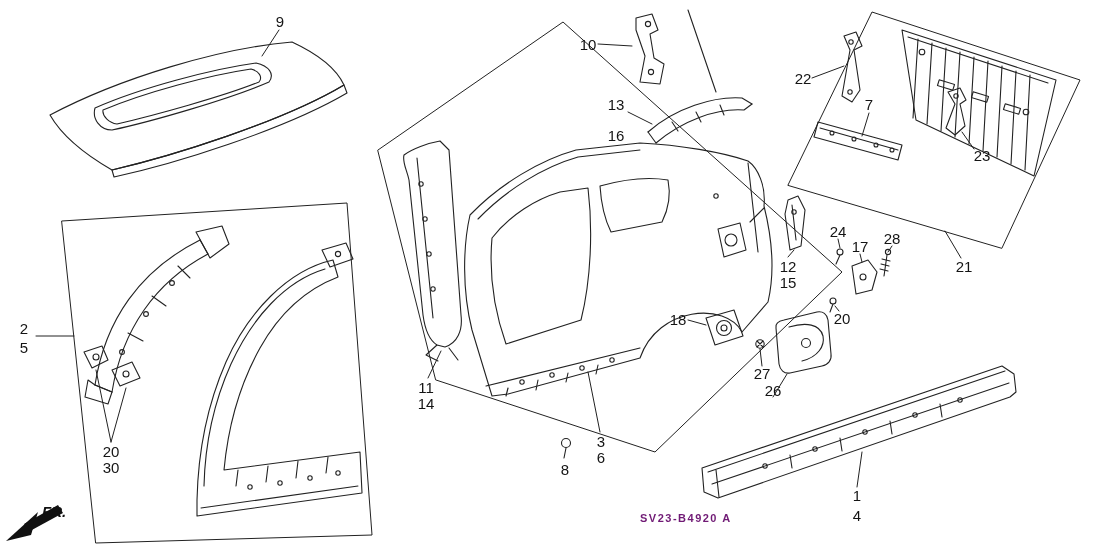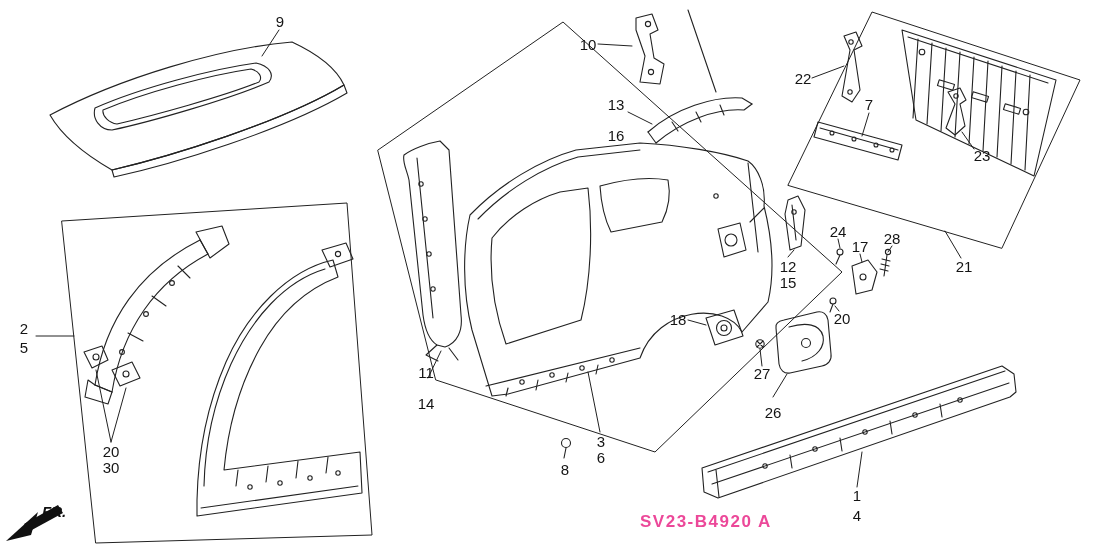--- a/index.html
+++ b/index.html
@@ -16,23 +16,23 @@
     transform:translate(-50%,-50%);
     font-size:15px;
     line-height:1;
     color:#141414;
     white-space:nowrap;
     user-select:none;
   }
   .code{
     position:absolute;
     font-weight:bold;
-    font-size:17px;
+    font-size:11px;
     letter-spacing:1.5px;
-    color:#ec4899;
+    color:#701a75;
     white-space:nowrap;
   }
   .fr{
     position:absolute;
     font-weight:bold;
     font-style:italic;
     font-size:15px;
     color:#111;
     white-space:nowrap;
   }
@@ -277,24 +277,24 @@
   <div class="callout" style="left:24px;top:328px">2</div>
   <div class="callout" style="left:24px;top:347px">5</div>
   <div class="callout" style="left:838px;top:231px">24</div>
   <div class="callout" style="left:860px;top:246px">17</div>
   <div class="callout" style="left:892px;top:238px">28</div>
   <div class="callout" style="left:788px;top:266px">12</div>
   <div class="callout" style="left:788px;top:282px">15</div>
   <div class="callout" style="left:964px;top:266px">21</div>
   <div class="callout" style="left:678px;top:319px">18</div>
   <div class="callout" style="left:842px;top:318px">20</div>
-  <div class="callout" style="left:426px;top:372px">11</div>
+  <div class="callout" style="left:426px;top:387px">11</div>
   <div class="callout" style="left:426px;top:403px">14</div>
   <div class="callout" style="left:762px;top:373px">27</div>
-  <div class="callout" style="left:773px;top:412px">26</div>
+  <div class="callout" style="left:773px;top:390px">26</div>
   <div class="callout" style="left:111px;top:451px">20</div>
   <div class="callout" style="left:111px;top:467px">30</div>
   <div class="callout" style="left:601px;top:441px">3</div>
   <div class="callout" style="left:601px;top:457px">6</div>
   <div class="callout" style="left:565px;top:469px">8</div>
   <div class="callout" style="left:857px;top:495px">1</div>
   <div class="callout" style="left:857px;top:515px">4</div>
 
   <div class="code" style="left:640px;top:512px">SV23-B4920 A</div>
   <div class="fr" style="left:42px;top:503px">FR.</div>

